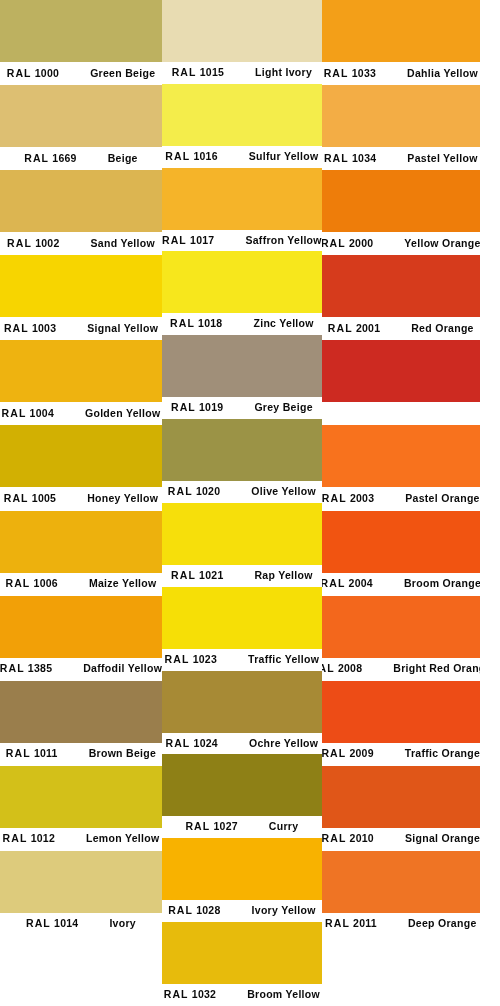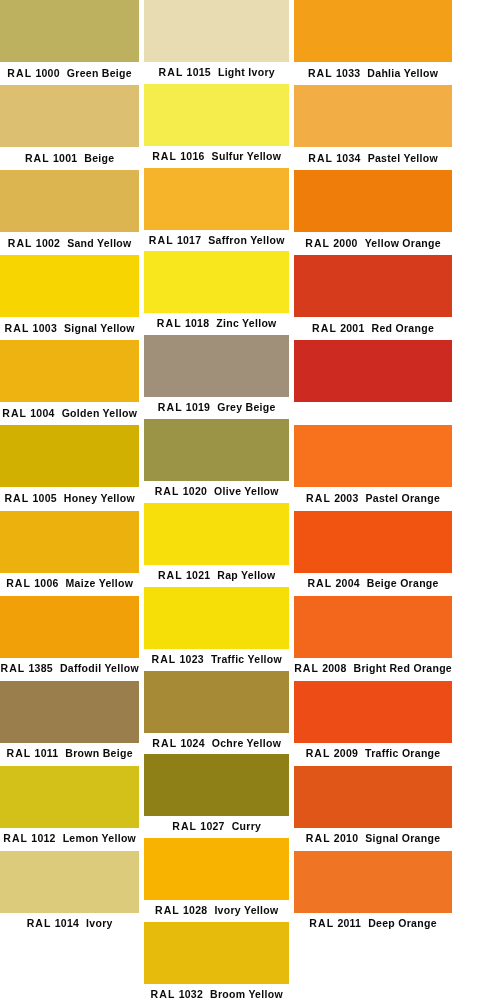--- a/index.html
+++ b/index.html
@@ -61,38 +61,39 @@
     font-weight: bold;
     letter-spacing: 0.25px;
     padding-bottom: 2px;
   }
   .label .code {
     margin-right: 7px;
   }
   .label .code .ral-word { letter-spacing: 1.1px; }
   .label .name {
     letter-spacing: 0.3px;
+    margin-left: 24px;
   }
 </style>
 </head>
 <body>
 
 <div id="chart">
     <div class="column col-0">
       <div class="cell">
         <div class="swatch" title="Green Beige" style="background: rgb(189, 177, 96);"></div>
         <div class="label">
           <span class="code"><span class="ral-word">RAL</span> <span>1000</span></span>
           <span class="name">Green Beige</span>
         </div>
       </div>
       <div class="cell">
         <div class="swatch" title="Beige" style="background: rgb(221, 191, 114);"></div>
         <div class="label">
-          <span class="code"><span class="ral-word">RAL</span> <span>1001</span></span>
+          <span class="code"><span class="ral-word">RAL</span> <span>1669</span></span>
           <span class="name">Beige</span>
         </div>
       </div>
       <div class="cell">
         <div class="swatch" title="Sand Yellow" style="background: rgb(220, 181, 81);"></div>
         <div class="label">
           <span class="code"><span class="ral-word">RAL</span> <span>1002</span></span>
           <span class="name">Sand Yellow</span>
         </div>
       </div>
@@ -277,21 +278,21 @@
         <div class="swatch" title="Pastel Orange" style="background: rgb(248, 114, 29);"></div>
         <div class="label">
           <span class="code"><span class="ral-word">RAL</span> <span>2003</span></span>
           <span class="name">Pastel Orange</span>
         </div>
       </div>
       <div class="cell">
         <div class="swatch" title="Pure Orange" style="background: rgb(241, 84, 17);"></div>
         <div class="label">
           <span class="code"><span class="ral-word">RAL</span> <span>2004</span></span>
-          <span class="name">Beige Orange</span>
+          <span class="name">Broom Orange</span>
         </div>
       </div>
       <div class="cell">
         <div class="swatch" title="Bright Red Orange" style="background: rgb(243, 103, 28);"></div>
         <div class="label">
           <span class="code"><span class="ral-word">RAL</span> <span>2008</span></span>
           <span class="name">Bright Red Orange</span>
         </div>
       </div>
       <div class="cell">

